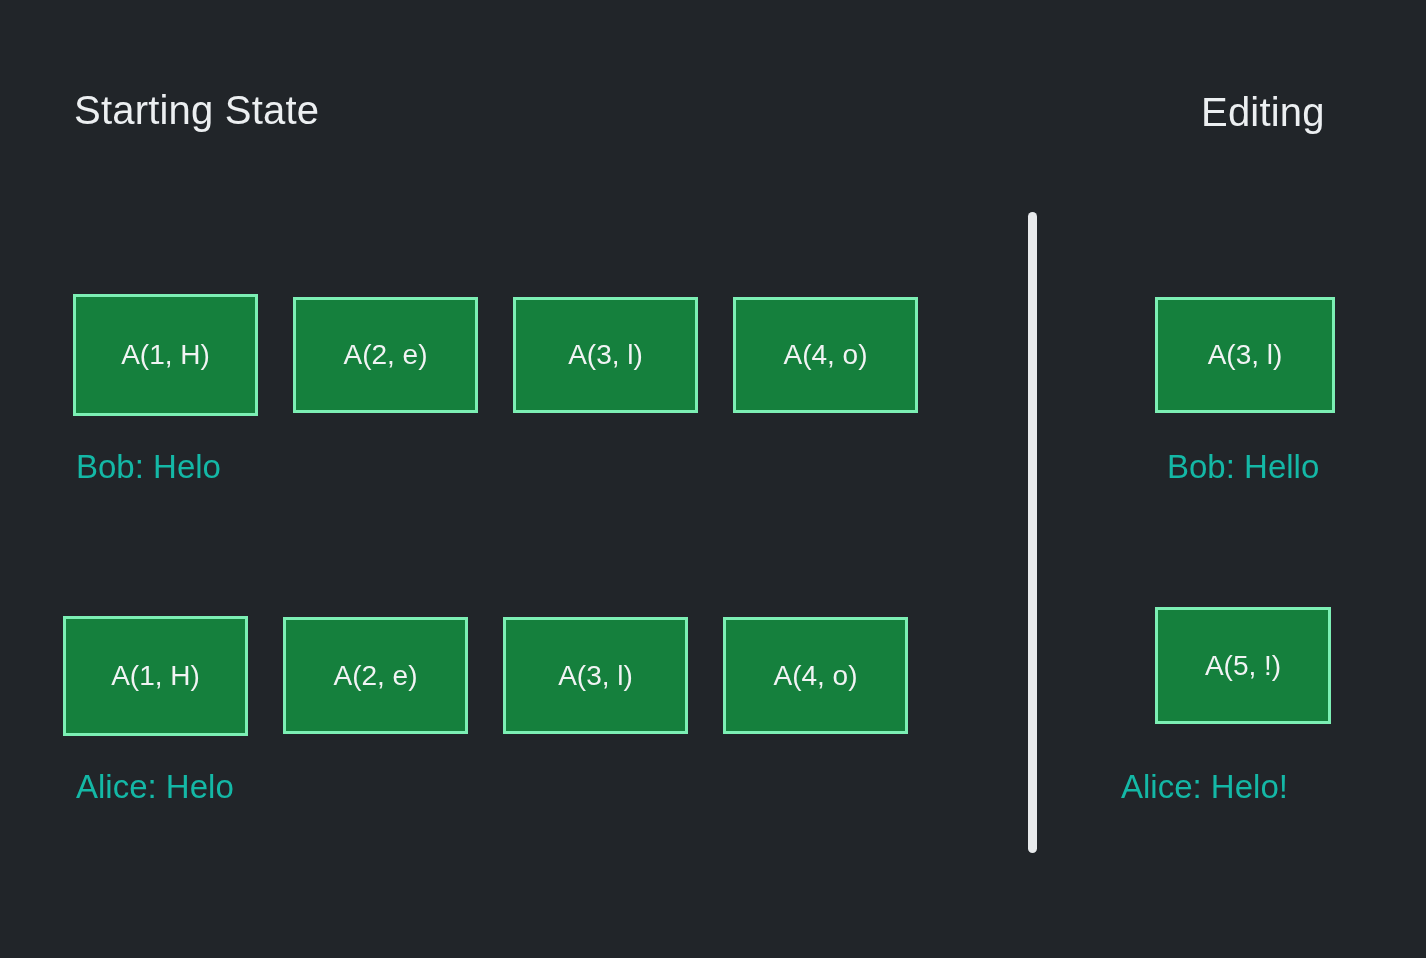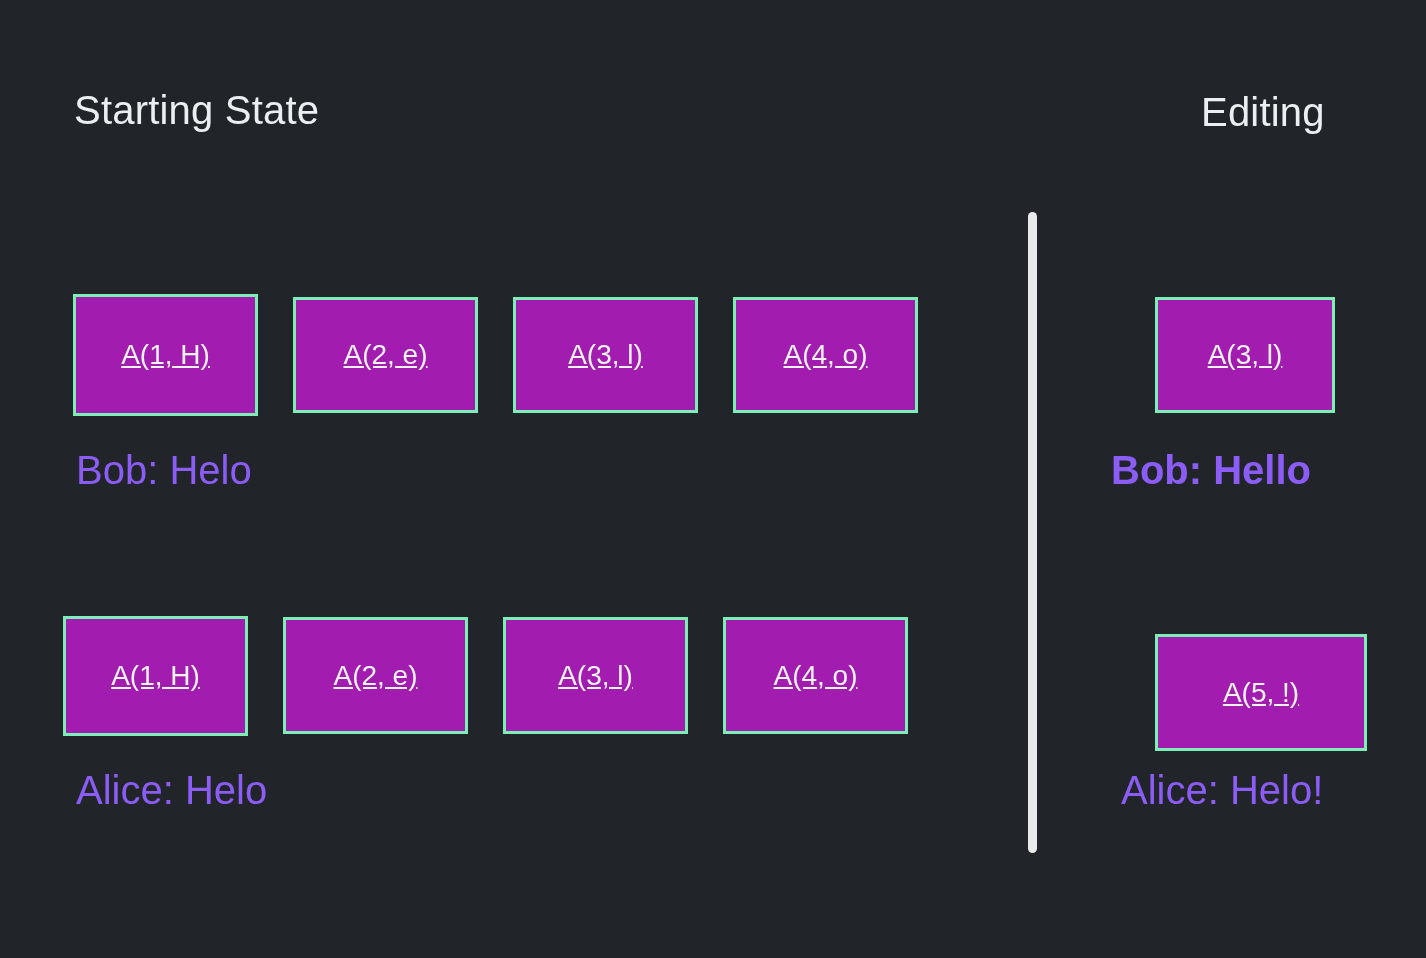--- a/index.html
+++ b/index.html
@@ -42,38 +42,37 @@
     width: 9px;
     height: 641px;
     background: #e8eaec;
     border-radius: 5px;
   }
 
   
   .op-box {
     position: absolute;
     box-sizing: border-box;
-    background: #a21caf;
+    background: #15803d;
     border: 3px solid #7cefb4;
     display: flex;
     align-items: center;
     justify-content: center;
     color: #f1f3f4;
     font-size: 28px;
     font-weight: 400;
     line-height: 1;
     white-space: nowrap;
-    text-decoration: underline;
   }
 
   
   .caption {
     position: absolute;
-    color: #8b5cf6;
-    font-size: 40px;
+    color: #14b8a6;
+    font-size: 33px;
     font-weight: 400;
     line-height: 1;
     white-space: nowrap;
   }
 
   
   #box-l1-0 { left: 73px;  top: 294px; width: 185px; height: 122px; }
   #box-l1-1 { left: 293px; top: 297px; width: 185px; height: 116px; }
   #box-l1-2 { left: 513px; top: 297px; width: 185px; height: 116px; }
   #box-l1-3 { left: 733px; top: 297px; width: 185px; height: 116px; }
@@ -81,22 +80,22 @@
 
   
   #box-l2-0 { left: 63px;  top: 616px; width: 185px; height: 120px; }
   #box-l2-1 { left: 283px; top: 617px; width: 185px; height: 117px; }
   #box-l2-2 { left: 503px; top: 617px; width: 185px; height: 117px; }
   #box-l2-3 { left: 723px; top: 617px; width: 185px; height: 117px; }
   #caption-l2 { left: 76px; top: 770px; text-align: center; }
 
   
   #box-r1-0 { left: 1155px; top: 297px; width: 180px; height: 116px; }
-  #caption-r1 { left: 1111px; top: 450px; font-weight: bold; }
-  #box-r2-0 { left: 1155px; top: 634px; width: 212px; height: 117px; }
+  #caption-r1 { left: 1167px; top: 450px; }
+  #box-r2-0 { left: 1155px; top: 607px; width: 176px; height: 117px; }
   #caption-r2 { left: 1121px; top: 770px; }
 </style>
 </head>
 <body>
 
 <div class="canvas">
 
   <div class="heading" id="heading-left">Starting State</div>
 
   <div class="heading" id="heading-right">Editing</div>

